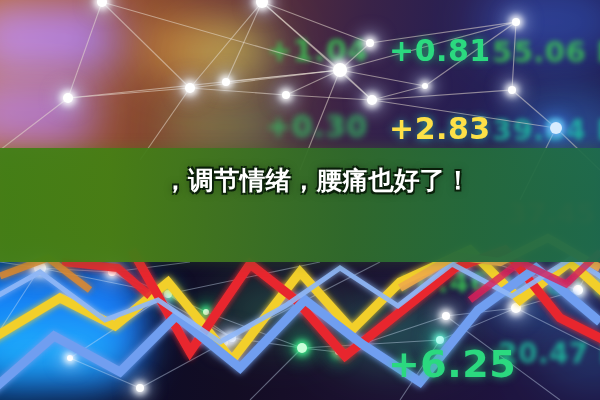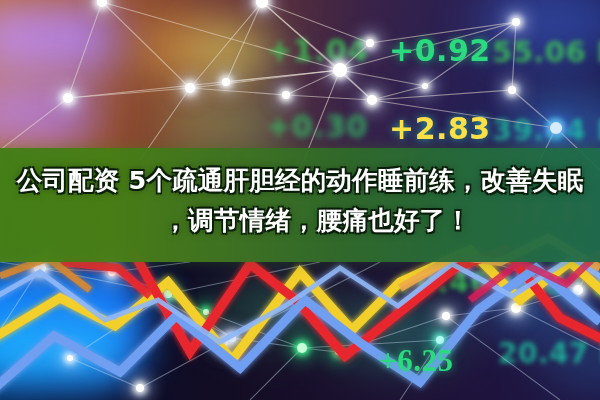--- a/index.html
+++ b/index.html
@@ -281,23 +281,22 @@
       <path d="M400,288 L455,256 L500,262 L548,238 L600,268" stroke="#f0a94a" stroke-width="8" stroke-opacity=".85"></path>
       <path d="M0,276 L48,258 L90,290" stroke="#e08a2e" stroke-width="7" stroke-opacity=".8"></path>
       <path d="M470,300 L520,262 L566,284 L600,252" stroke="#d81f5a" stroke-width="7" stroke-opacity=".8"></path>
     </g>
   </svg>
 
   <div class="layer green-band-soft"></div>
   <div class="layer green-band"></div>
 
   <div id="tickers-front">
-      <div class="tick sharp-green" style="left: 389px; top: 36px; font-size: 30px;">+0.92</div>
+      <div class="tick sharp-green" style="left: 389px; top: 36px; font-size: 30px;">+0.81</div>
       <div class="tick sharp-cyan" style="left: 389px; top: 114px; font-size: 30px;">+2.83</div>
-      <div class="tick sharp-green" style="left: 379px; top: 345px; font-size: 31px; font-family: Liberation Serif, serif;">+6.25</div>
+      <div class="tick sharp-green" style="left: 388px; top: 345px; font-size: 38px;">+6.25</div>
     </div>
 
   <div class="headline">
-    <span class="l1">公司配资 5个疏通肝胆经的动作睡前练，改善失眠</span>
     <span class="l2">，调节情绪，腰痛也好了！</span>
   </div>
 
 </div>
 
 </body></html>

